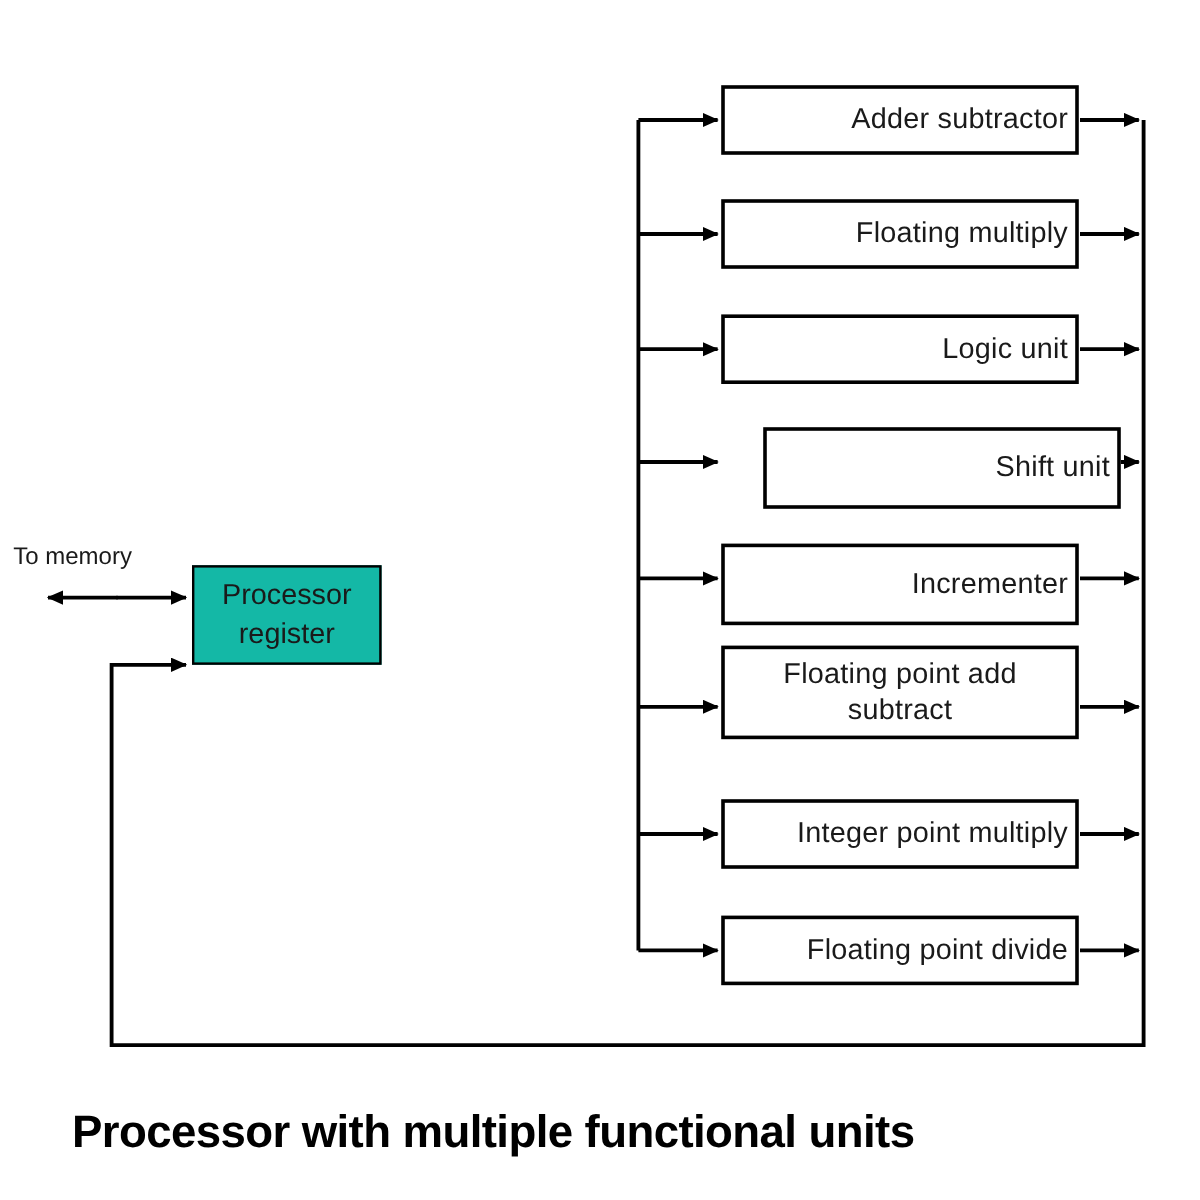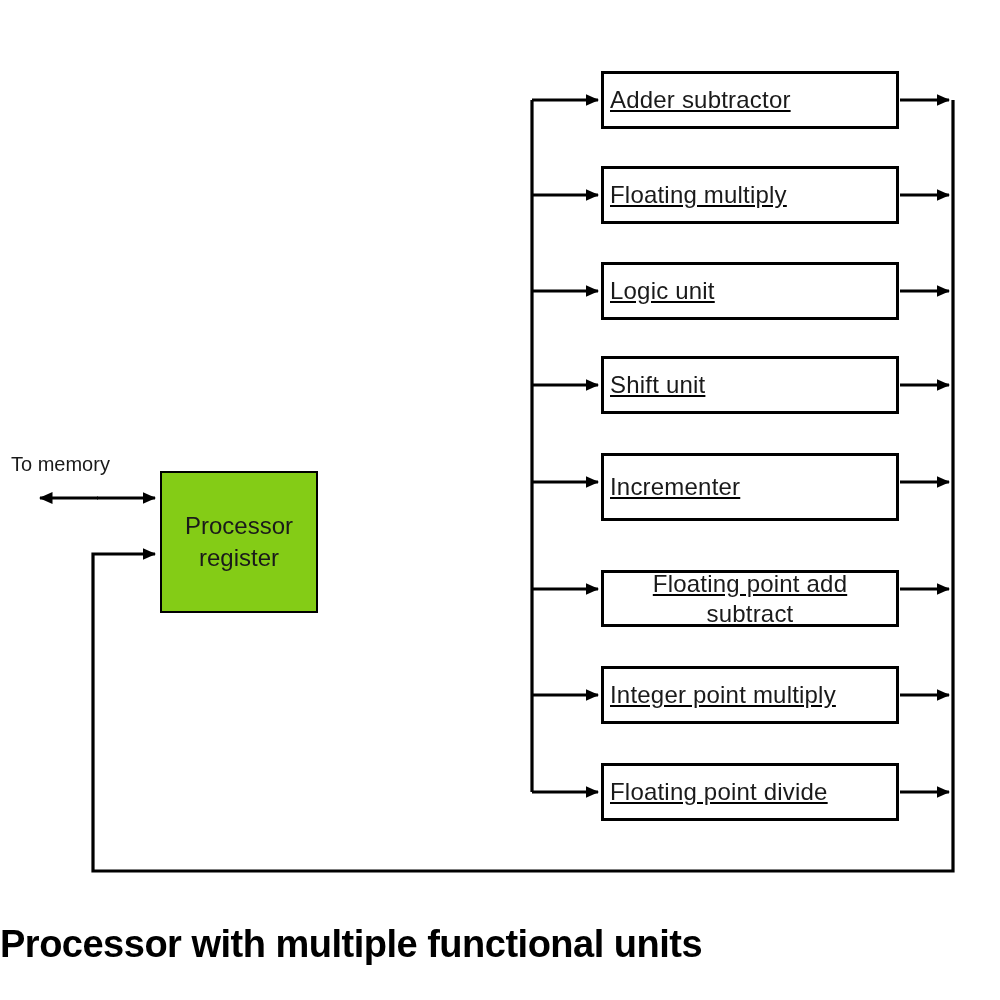--- a/index.html
+++ b/index.html
@@ -24,64 +24,63 @@
   }
   .unit-box {
     position: absolute;
     left: 601px;
     width: 298px;
     border: 3px solid #000000;
     box-sizing: border-box;
     background: #ffffff;
     display: flex;
     align-items: center;
-    justify-content: flex-start;
+    justify-content: flex-end;
     text-align: center;
-    text-decoration: underline;
   }
   .unit-label {
     font-size: 24px;
     line-height: 1.25;
     color: #1a1a1a;
     letter-spacing: 0.2px;
     padding: 0 6px;
   }
   #register-box {
     position: absolute;
     left: 160px;
     top: 471px;
     width: 158px;
-    height: 142px;
+    height: 83px;
     border: 2.5px solid #000000;
     box-sizing: border-box;
-    background: #84cc16;
+    background: #14b8a6;
     display: flex;
     align-items: center;
     justify-content: center;
     text-align: center;
   }
   #register-label {
     font-size: 24px;
     line-height: 1.35;
     color: #1a1a1a;
     padding: 0 10px;
   }
   #memory-label {
     position: absolute;
     left: 11px;
     top: 453px;
     font-size: 20px;
     color: #1a1a1a;
   }
   #title {
     position: absolute;
-    left: 0;
+    left: 12px;
     top: 923px;
     width: 798px;
-    text-align: left;
+    text-align: center;
     font-size: 38px;
     font-weight: 700;
     letter-spacing: -0.5px;
     color: #000000;
   }
 </style>
 </head>
 <body>
 
 <div id="stage">
@@ -129,27 +128,27 @@
   <div id="units">
       <div class="unit-box" style="top: 71px; height: 58px;">
         <span class="unit-label">Adder subtractor</span>
       </div>
       <div class="unit-box" style="top: 166px; height: 58px;">
         <span class="unit-label">Floating multiply</span>
       </div>
       <div class="unit-box" style="top: 262px; height: 58px;">
         <span class="unit-label">Logic unit</span>
       </div>
-      <div class="unit-box" style="top: 356px; height: 58px;">
+      <div class="unit-box" style="top: 356px; height: 68px; margin-left: 35px;">
         <span class="unit-label">Shift unit</span>
       </div>
       <div class="unit-box" style="top: 453px; height: 68px;">
         <span class="unit-label">Incrementer</span>
       </div>
-      <div class="unit-box" style="top: 570px; height: 57px;">
+      <div class="unit-box" style="top: 538px; height: 78px;">
         <span class="unit-label">Floating point add subtract</span>
       </div>
       <div class="unit-box" style="top: 666px; height: 58px;">
         <span class="unit-label">Integer point multiply</span>
       </div>
       <div class="unit-box" style="top: 763px; height: 58px;">
         <span class="unit-label">Floating point divide</span>
       </div>
     </div>
 

